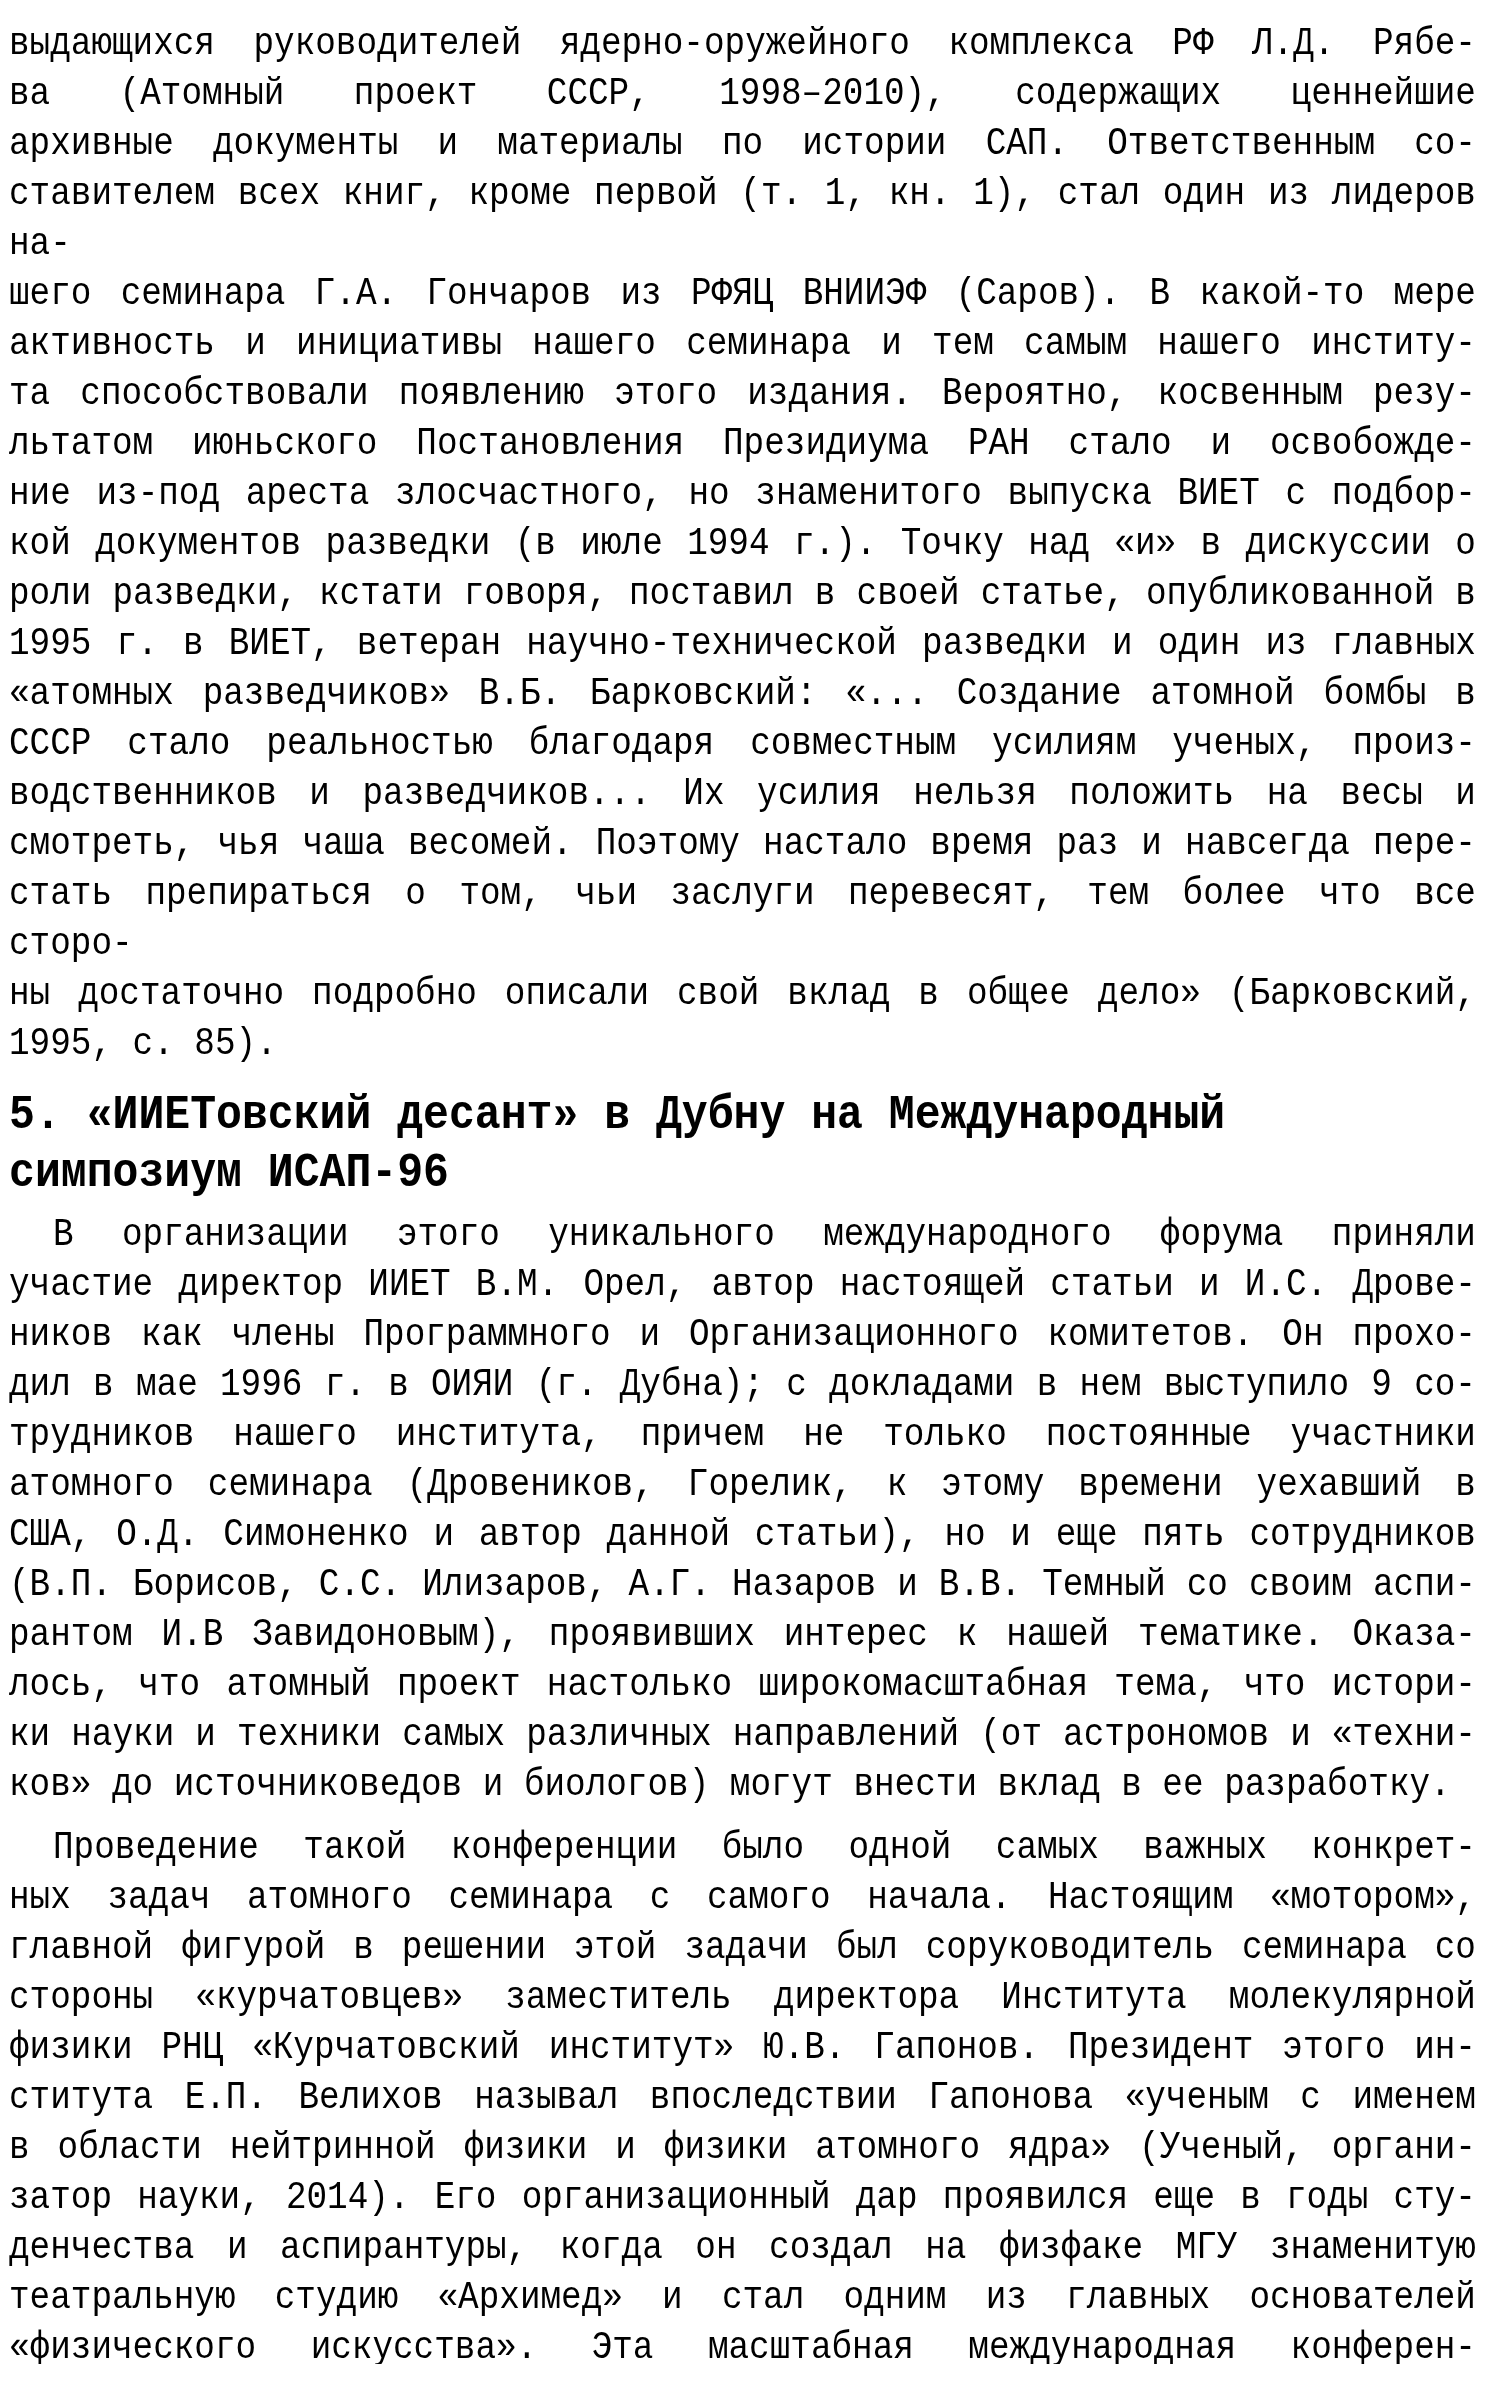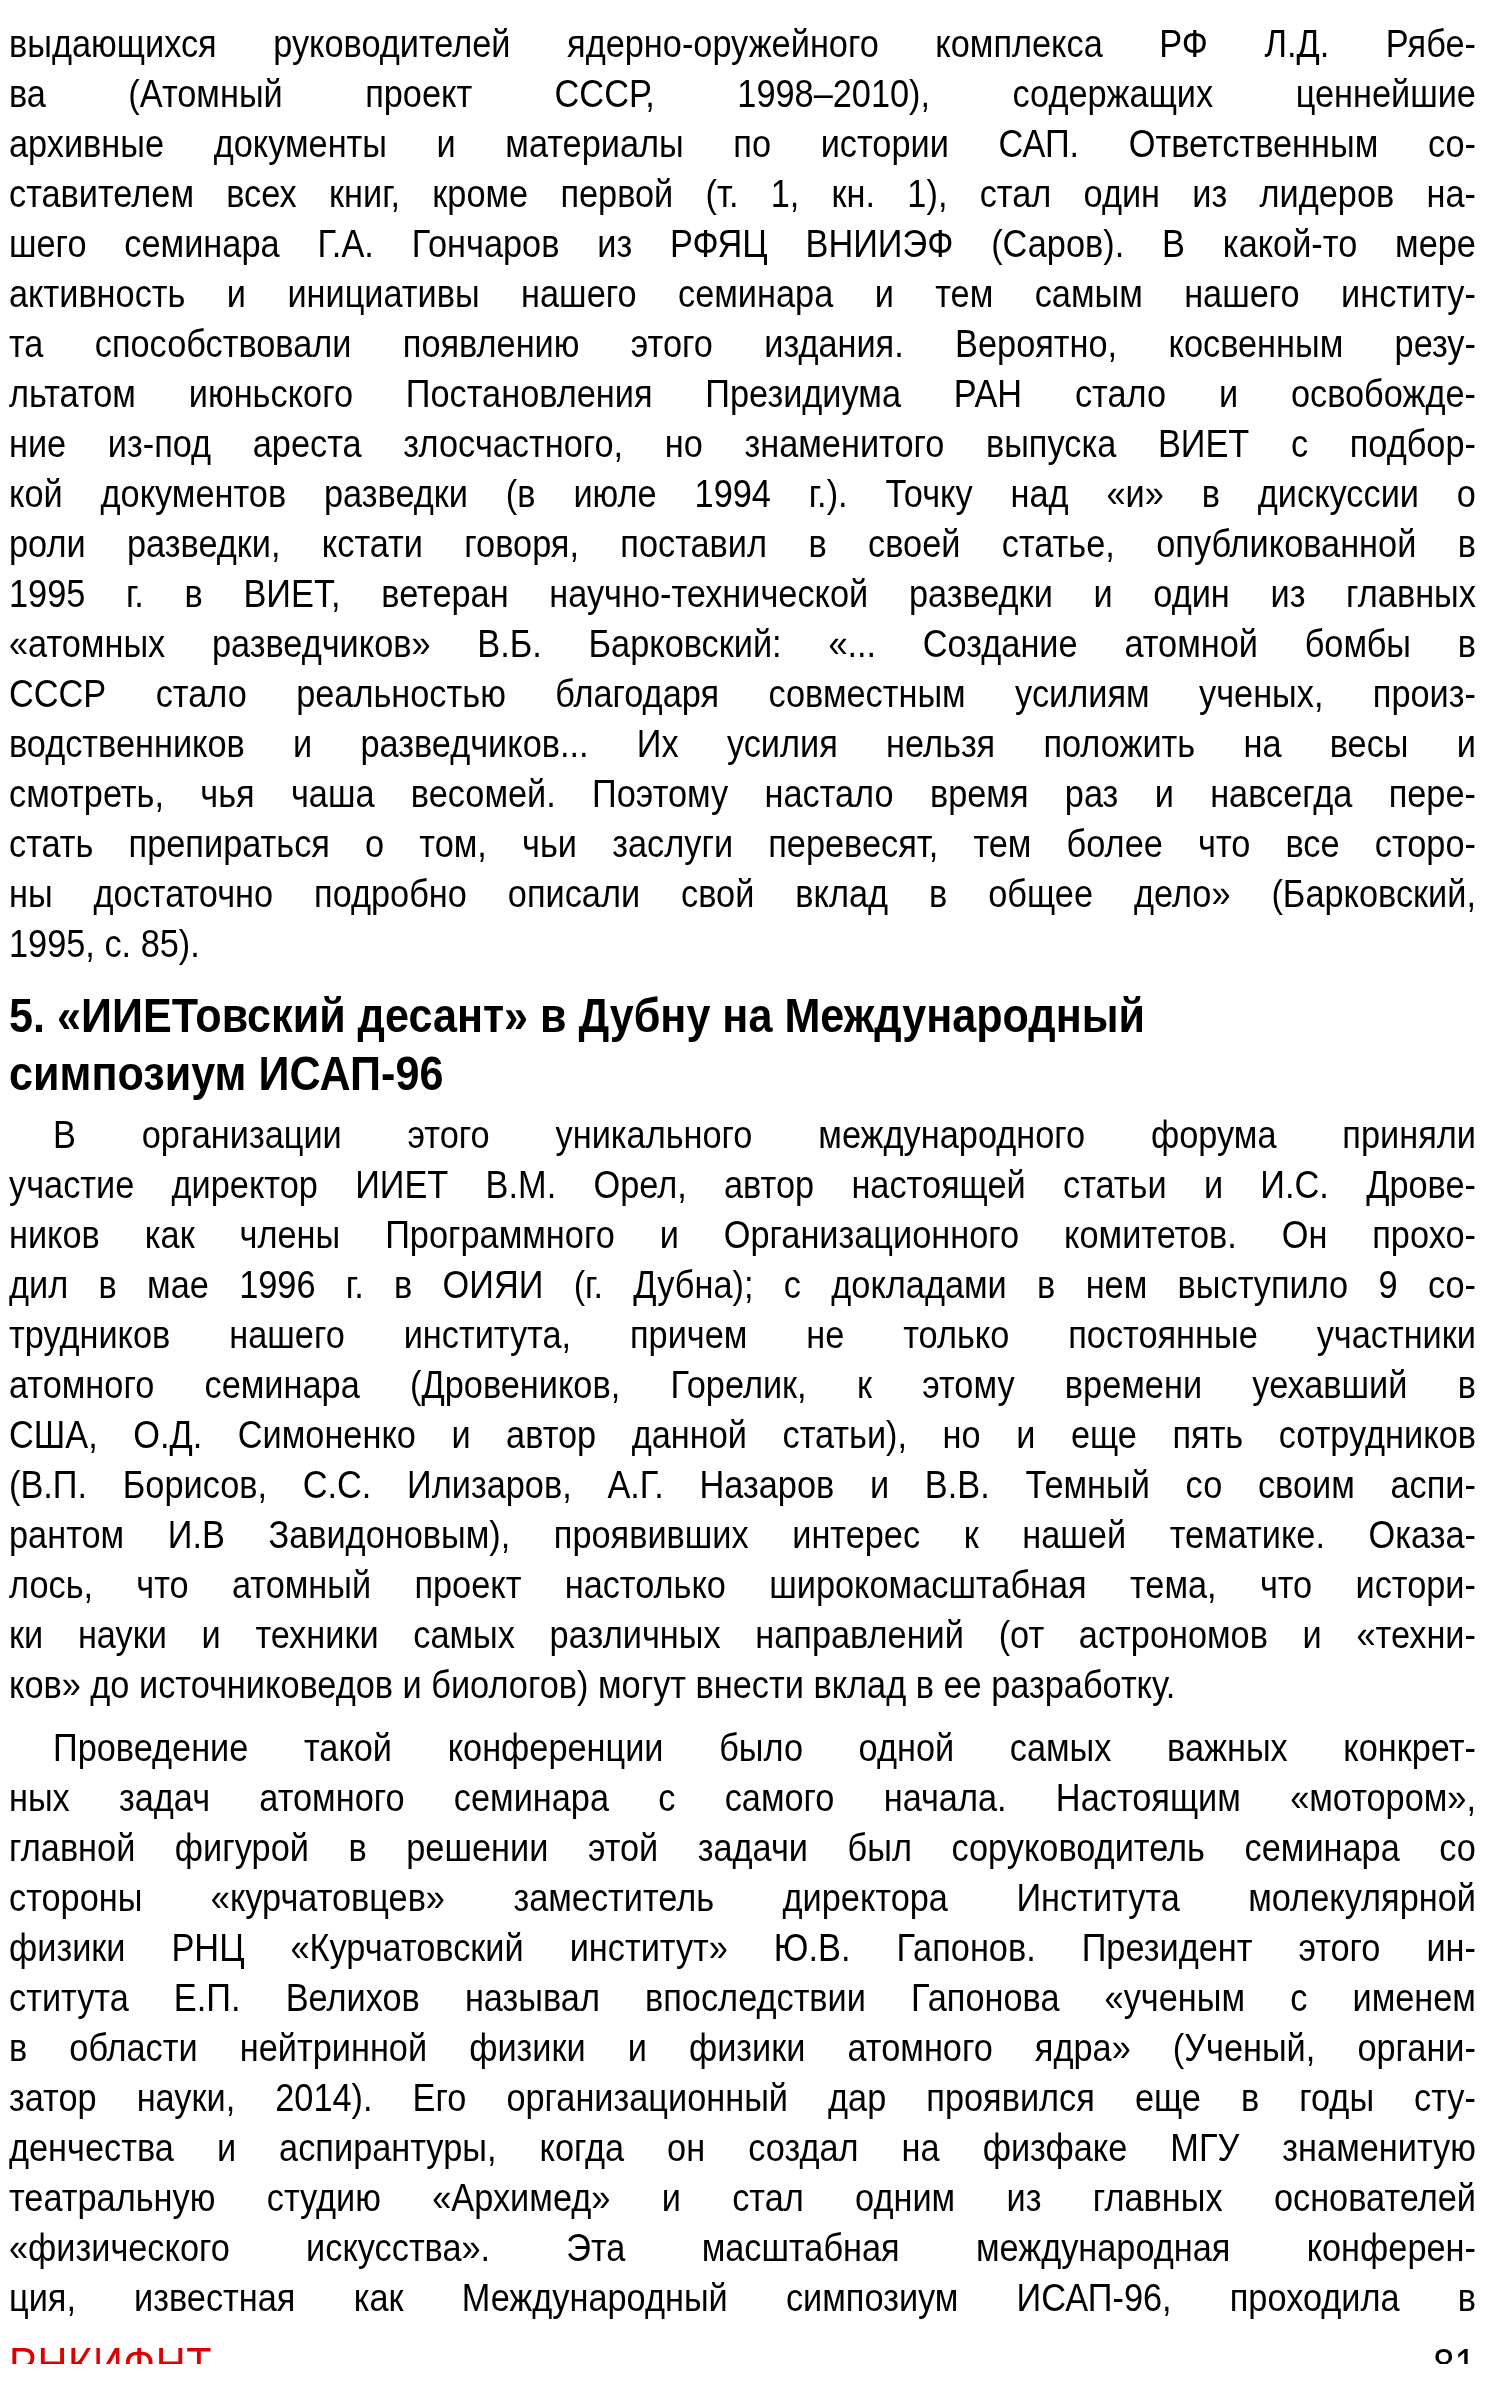--- a/index.html
+++ b/index.html
@@ -6,21 +6,21 @@
     margin: 0;
     padding: 0;
     background: #ffffff;
   }
   .page {
     position: relative;
     width: 1507px;
     height: 2364px;
     background: #ffffff;
     overflow: hidden;
-    font-family: Liberation Sans, sans-serif;
+    font-family: Liberation Mono, monospace;
     color: #000000;
   }
   
   .content {
     position: absolute;
     left: 8.5px;
     top: 19px;
     width: 1667px;
     transform: scaleX(0.88);
     transform-origin: 0 0;

